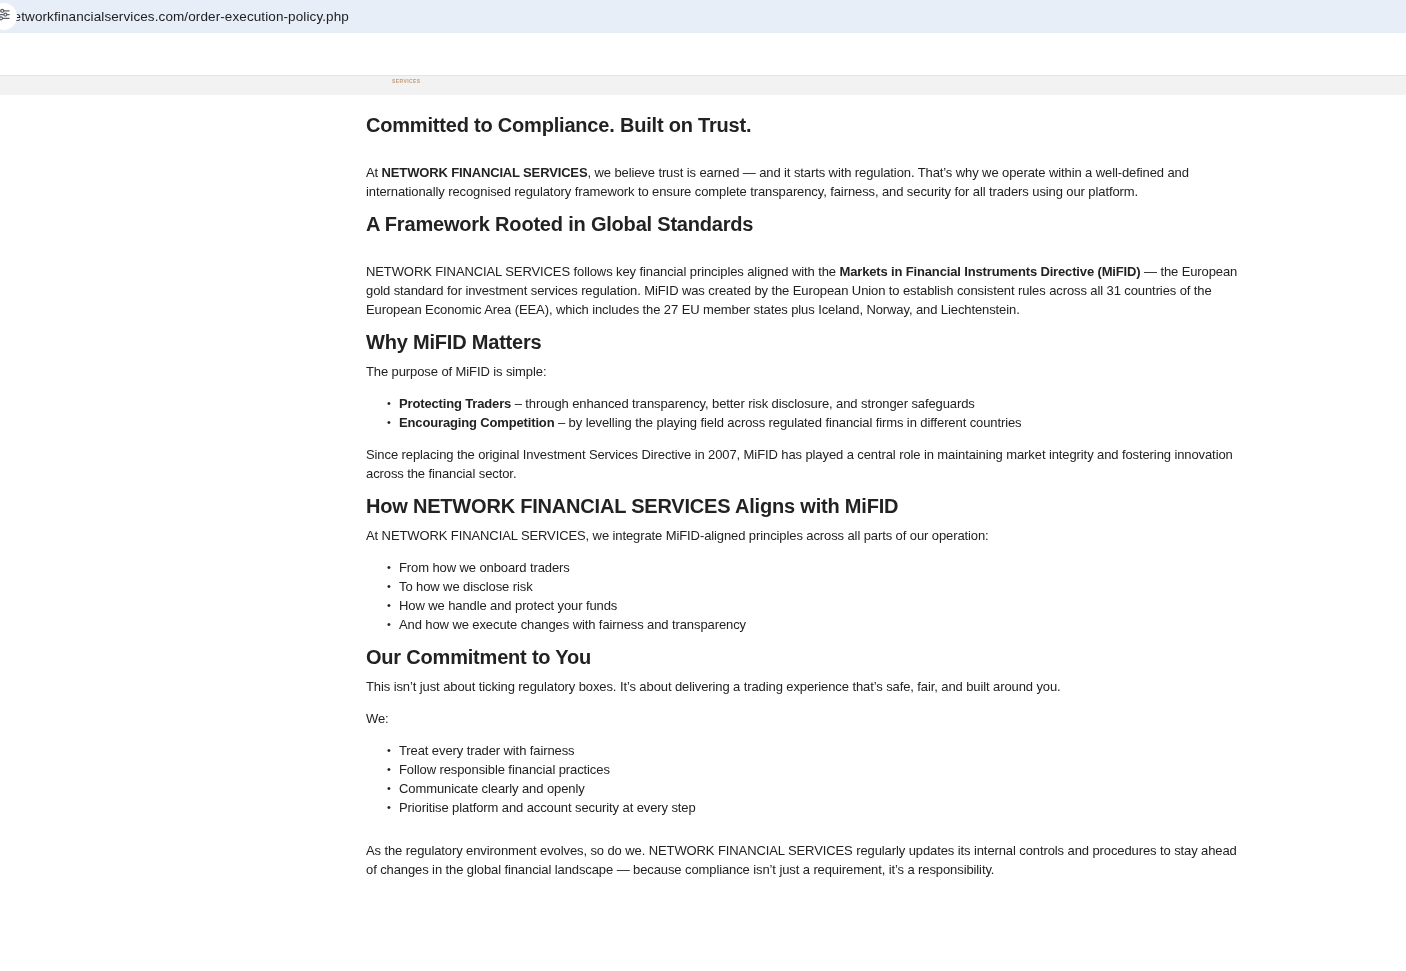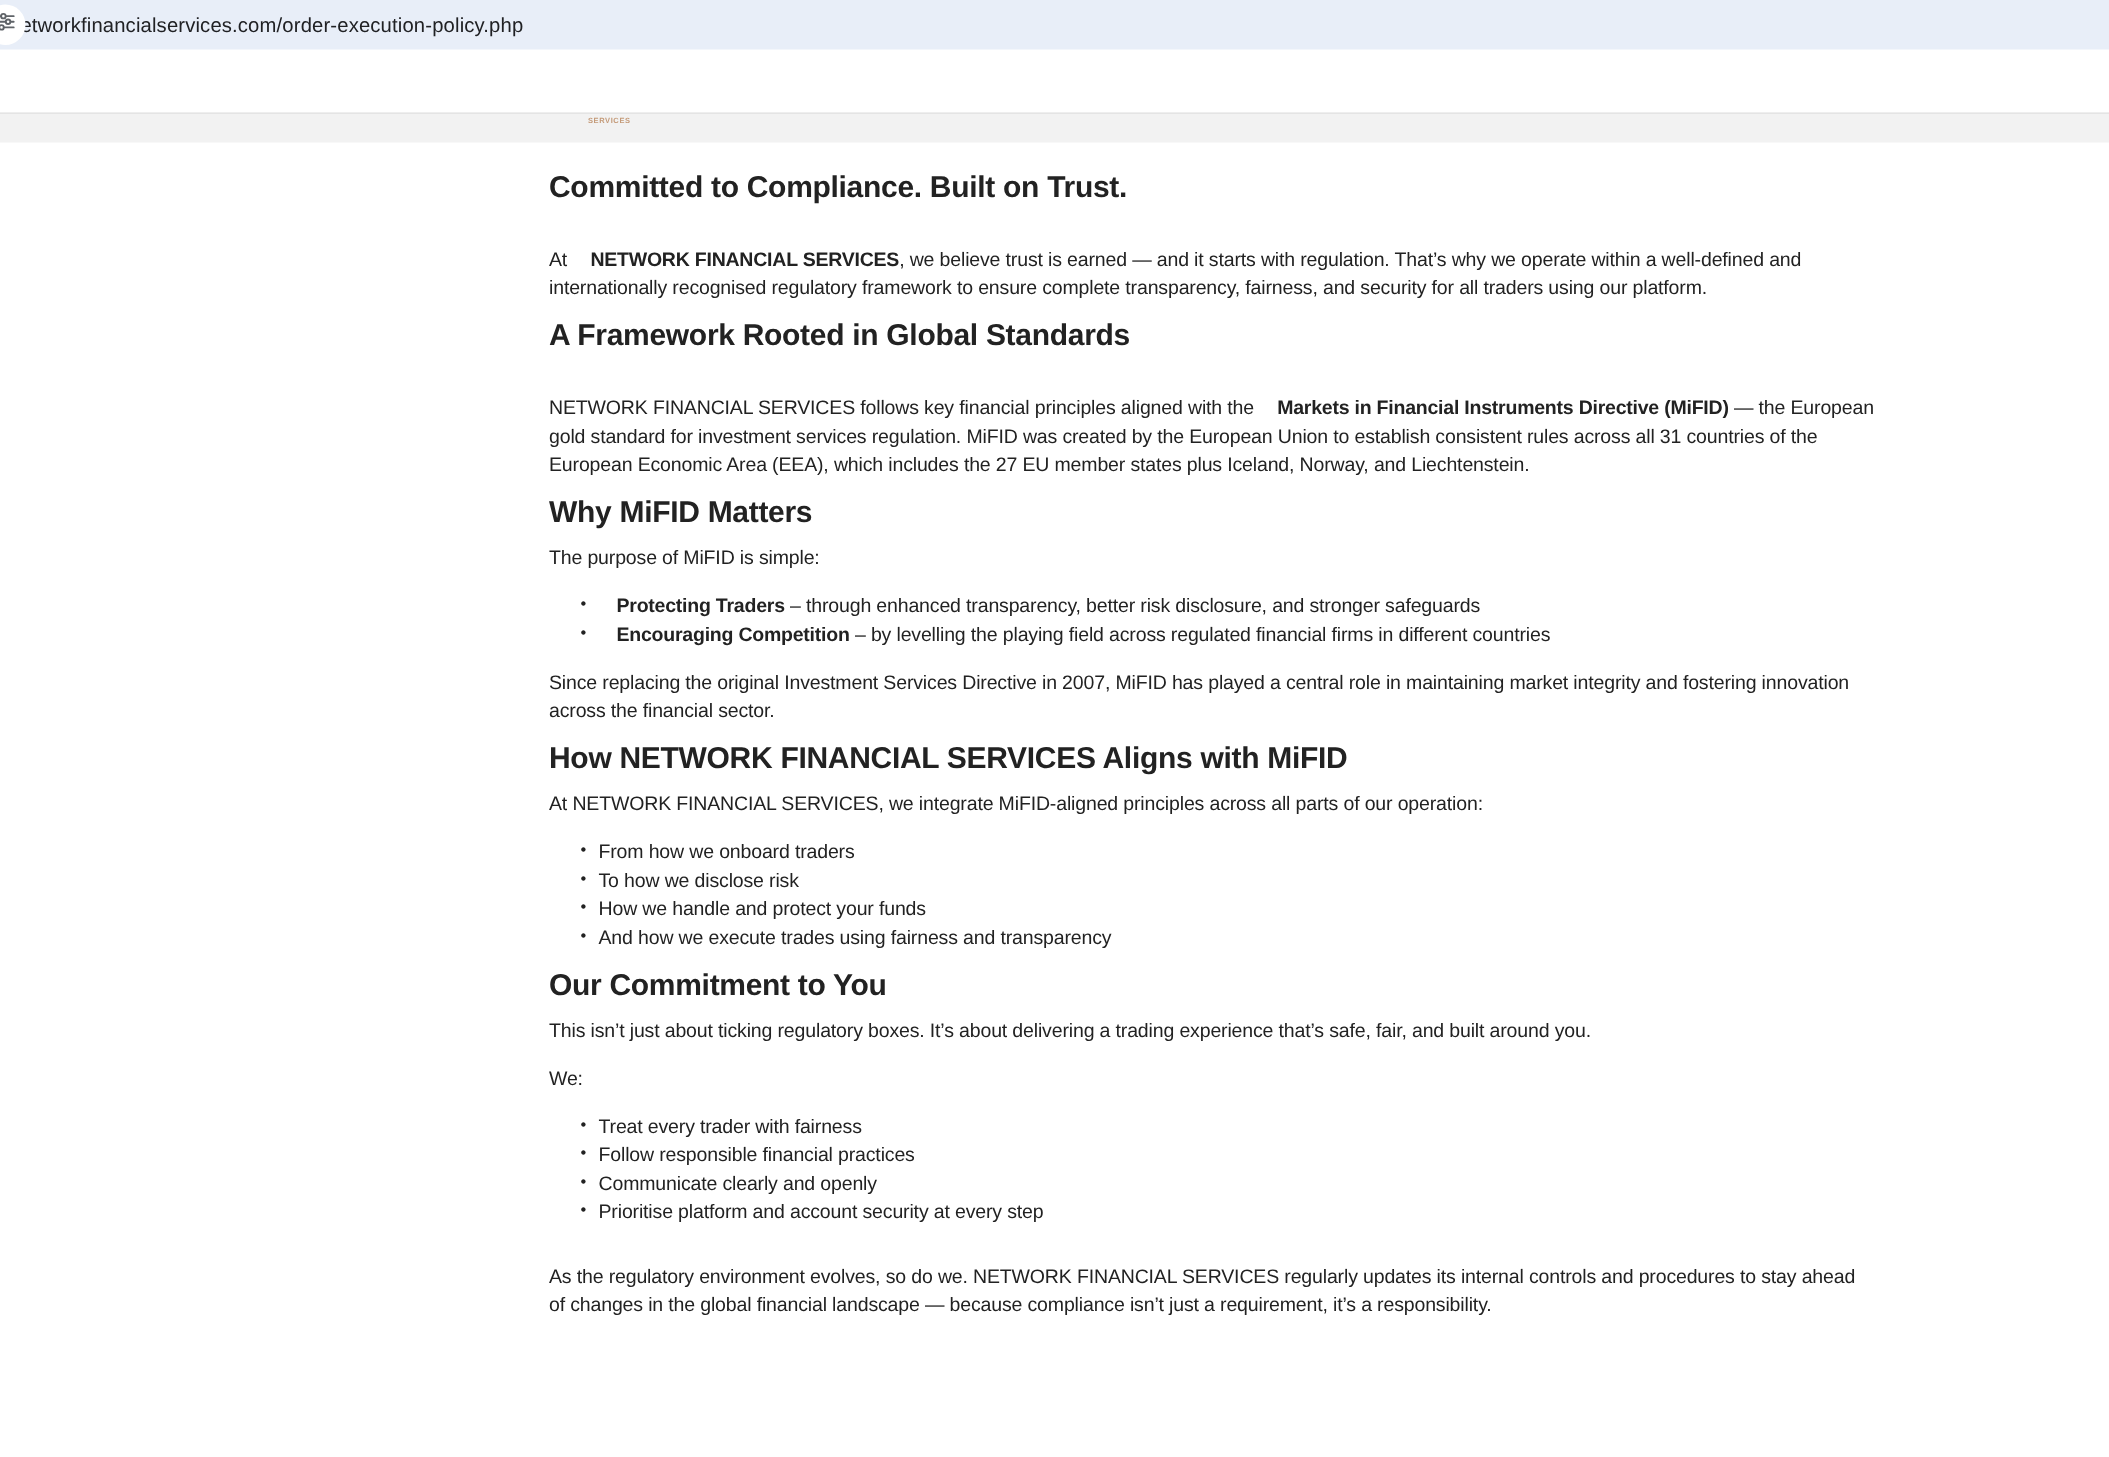--- a/index.html
+++ b/index.html
@@ -74,21 +74,21 @@
   .article p.tight { margin-top: 9px; }
   .article p.after-gap { margin-top: 24px; }
   .article .after-h2-gap { margin-top: 27px; }
   .article ul { margin-top: 13px; list-style: none; padding-left: 33px; }
   .article li { position: relative; line-height: 19px; }
   .article li::before {
     content: "•";
     position: absolute; left: -12px; top: 0;
     font-size: 11px;
   }
-  .article strong { font-weight: 700; letter-spacing: -0.15px; margin-left: 12px; }
+  .article strong { font-weight: 700; letter-spacing: -0.15px; }
 </style>
 </head>
 <body>
 
 <div class="urlbar">
   <div class="site-info-chip">
     <span>
       <svg viewBox="0 0 24 24" fill="none" stroke="#5f6368" stroke-width="2" stroke-linecap="round">
         <line x1="3" y1="6" x2="21" y2="6"></line>
         <circle cx="10" cy="6" r="2.4" fill="#ffffff"></circle>
@@ -122,21 +122,21 @@
     <li><strong>Encouraging Competition</strong><span> – by levelling the playing field across regulated financial firms in different countries</span></li>
   </ul>
   <p>Since replacing the original Investment Services Directive in 2007, MiFID has played a central role in maintaining market integrity and fostering innovation across the financial sector.</p>
 
   <h2>How NETWORK FINANCIAL SERVICES Aligns with MiFID</h2>
   <p class="tight">At NETWORK FINANCIAL SERVICES, we integrate MiFID-aligned principles across all parts of our operation:</p>
   <ul>
     <li>From how we onboard traders</li>
     <li>To how we disclose risk</li>
     <li>How we handle and protect your funds</li>
-    <li>And how we execute trades using fairness and transparency</li>
+    <li>And how we execute changes with fairness and transparency</li>
   </ul>
 
   <h2>Our Commitment to You</h2>
   <p class="tight">This isn’t just about ticking regulatory boxes. It’s about delivering a trading experience that’s safe, fair, and built around you.</p>
   <p>We:</p>
   <ul>
     <li>Treat every trader with fairness</li>
     <li>Follow responsible financial practices</li>
     <li>Communicate clearly and openly</li>
     <li>Prioritise platform and account security at every step</li>

